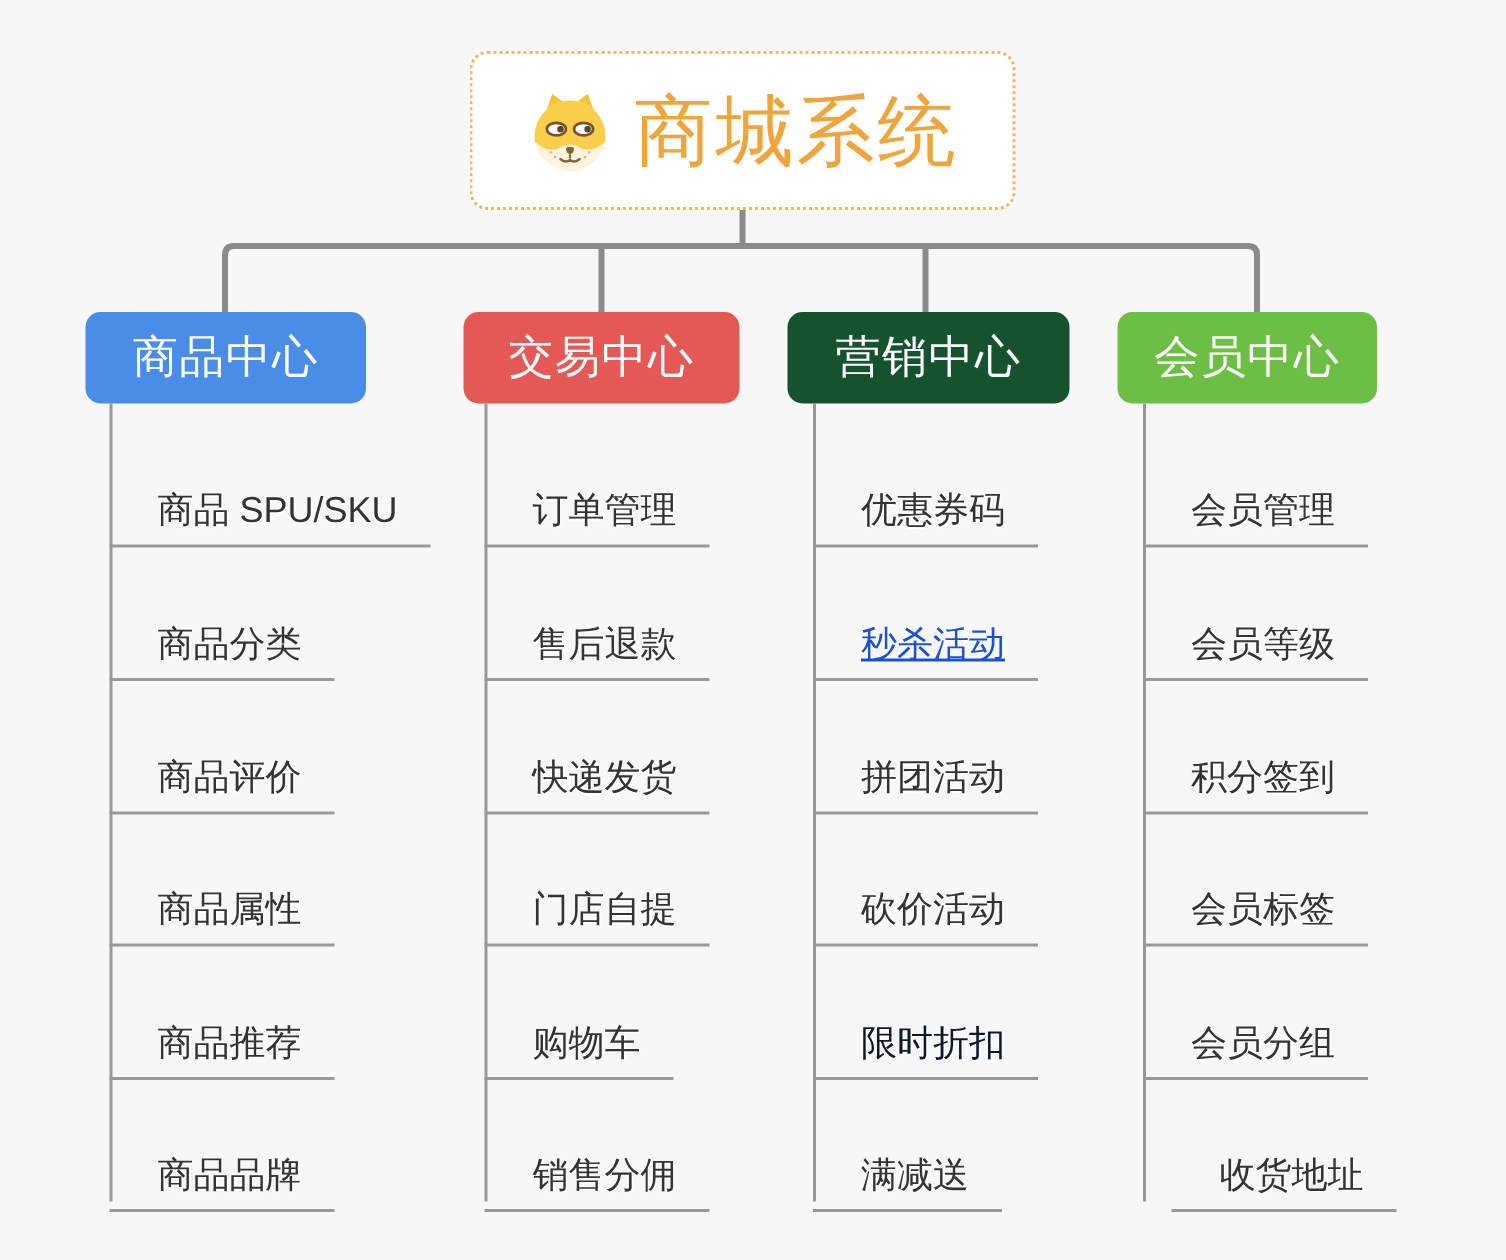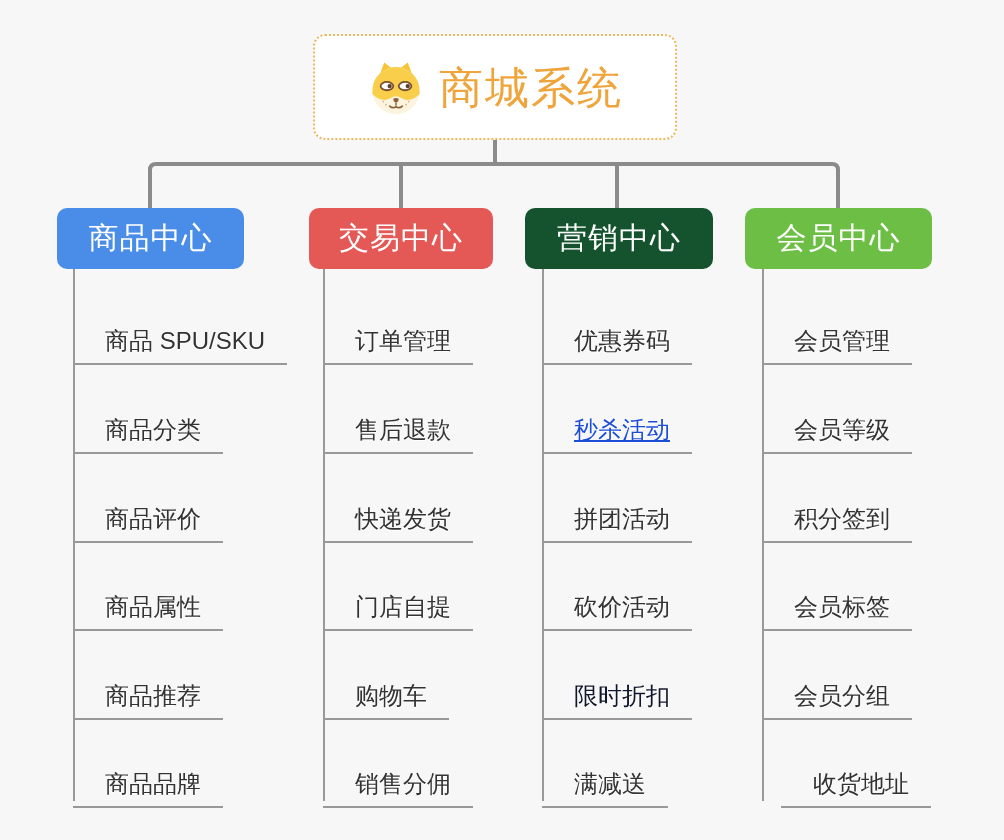--- a/index.html
+++ b/index.html
@@ -15,21 +15,21 @@
     position:absolute;left:0;top:0;width:1004px;height:840px;
     pointer-events:none;
   }
   .root-node{
     position:absolute;left:313px;top:34px;width:364px;height:106px;
     box-sizing:border-box;
     background:#ffffff;border:2px dotted #efb860;border-radius:12px;
     display:flex;align-items:center;justify-content:center;gap:14px;
   }
   .root-title{
-    font-size:44px;letter-spacing:2px;font-weight:500;line-height:1;
+    font-size:52px;letter-spacing:2px;font-weight:500;line-height:1;
     padding-top:2px;
   }
   .shiba{width:58px;height:58px;flex:0 0 auto;}
   .branch-header{
     position:absolute;top:208px;height:61px;box-sizing:border-box;
     border-radius:10px;display:flex;align-items:center;justify-content:center;
     color:#ffffff;font-size:30px;font-weight:400;letter-spacing:1px;
     cursor:default;
   }
   .trunk{
@@ -138,21 +138,21 @@
       </div>
       <div class="leaf" style="left: 542px; top: 580px; border-bottom-color: rgb(153, 153, 153); color: rgb(51, 51, 51);">
         <span>砍价活动</span>
       </div>
       <div class="leaf" style="left: 542px; top: 669px; border-bottom-color: rgb(153, 153, 153); color: #0f172a;">
         <span>限时折扣</span>
       </div>
       <div class="leaf" style="left: 542px; top: 757px; border-bottom-color: rgb(153, 153, 153); color: rgb(51, 51, 51);">
         <span>满减送</span>
       </div>
-      <div class="branch-header" style="left: 745px; width: 187px; background: rgb(108, 190, 68);">
+      <div class="branch-header" style="left: 745px; width: 173px; background: rgb(108, 190, 68);">
         <span>会员中心</span>
       </div>
       <div class="trunk" style="left: 762px; top: 269px; height: 532px; background: rgb(153, 153, 153);"></div>
       <div class="leaf" style="left: 762px; top: 314px; border-bottom-color: rgb(153, 153, 153); color: rgb(51, 51, 51);">
         <span>会员管理</span>
       </div>
       <div class="leaf" style="left: 762px; top: 403px; border-bottom-color: rgb(153, 153, 153); color: rgb(51, 51, 51);">
         <span>会员等级</span>
       </div>
       <div class="leaf" style="left: 762px; top: 492px; border-bottom-color: rgb(153, 153, 153); color: rgb(51, 51, 51);">

